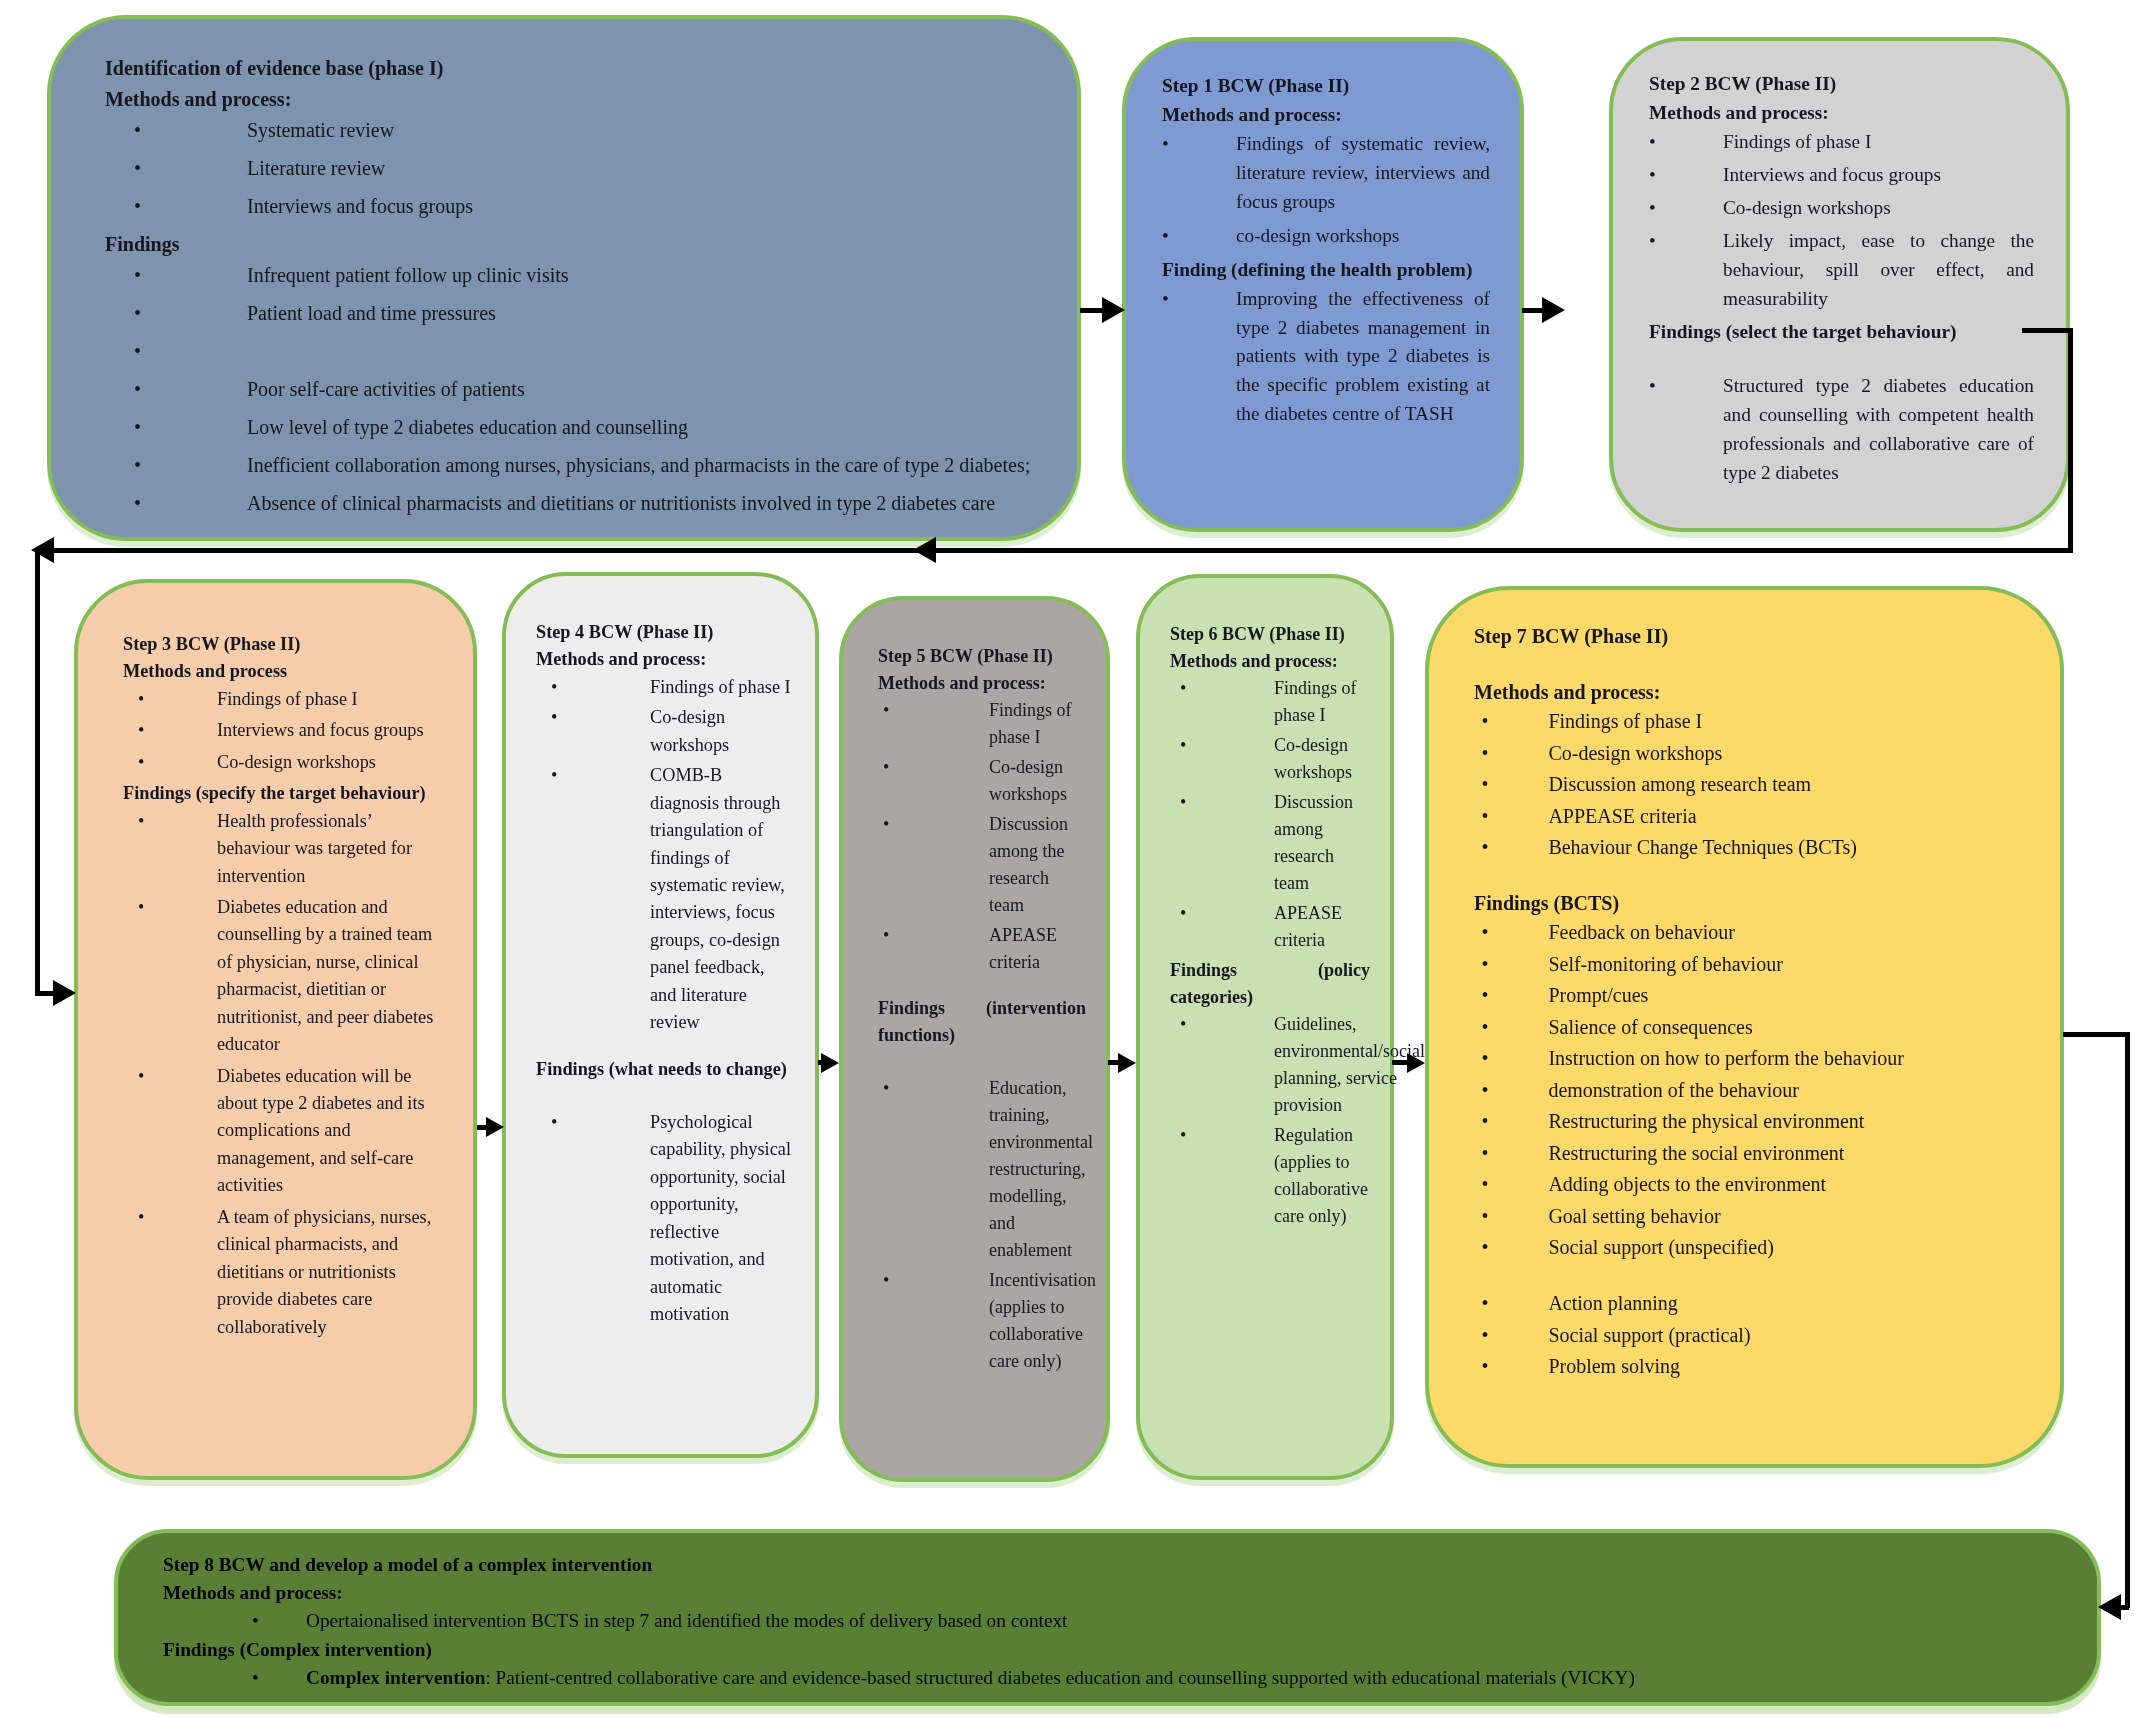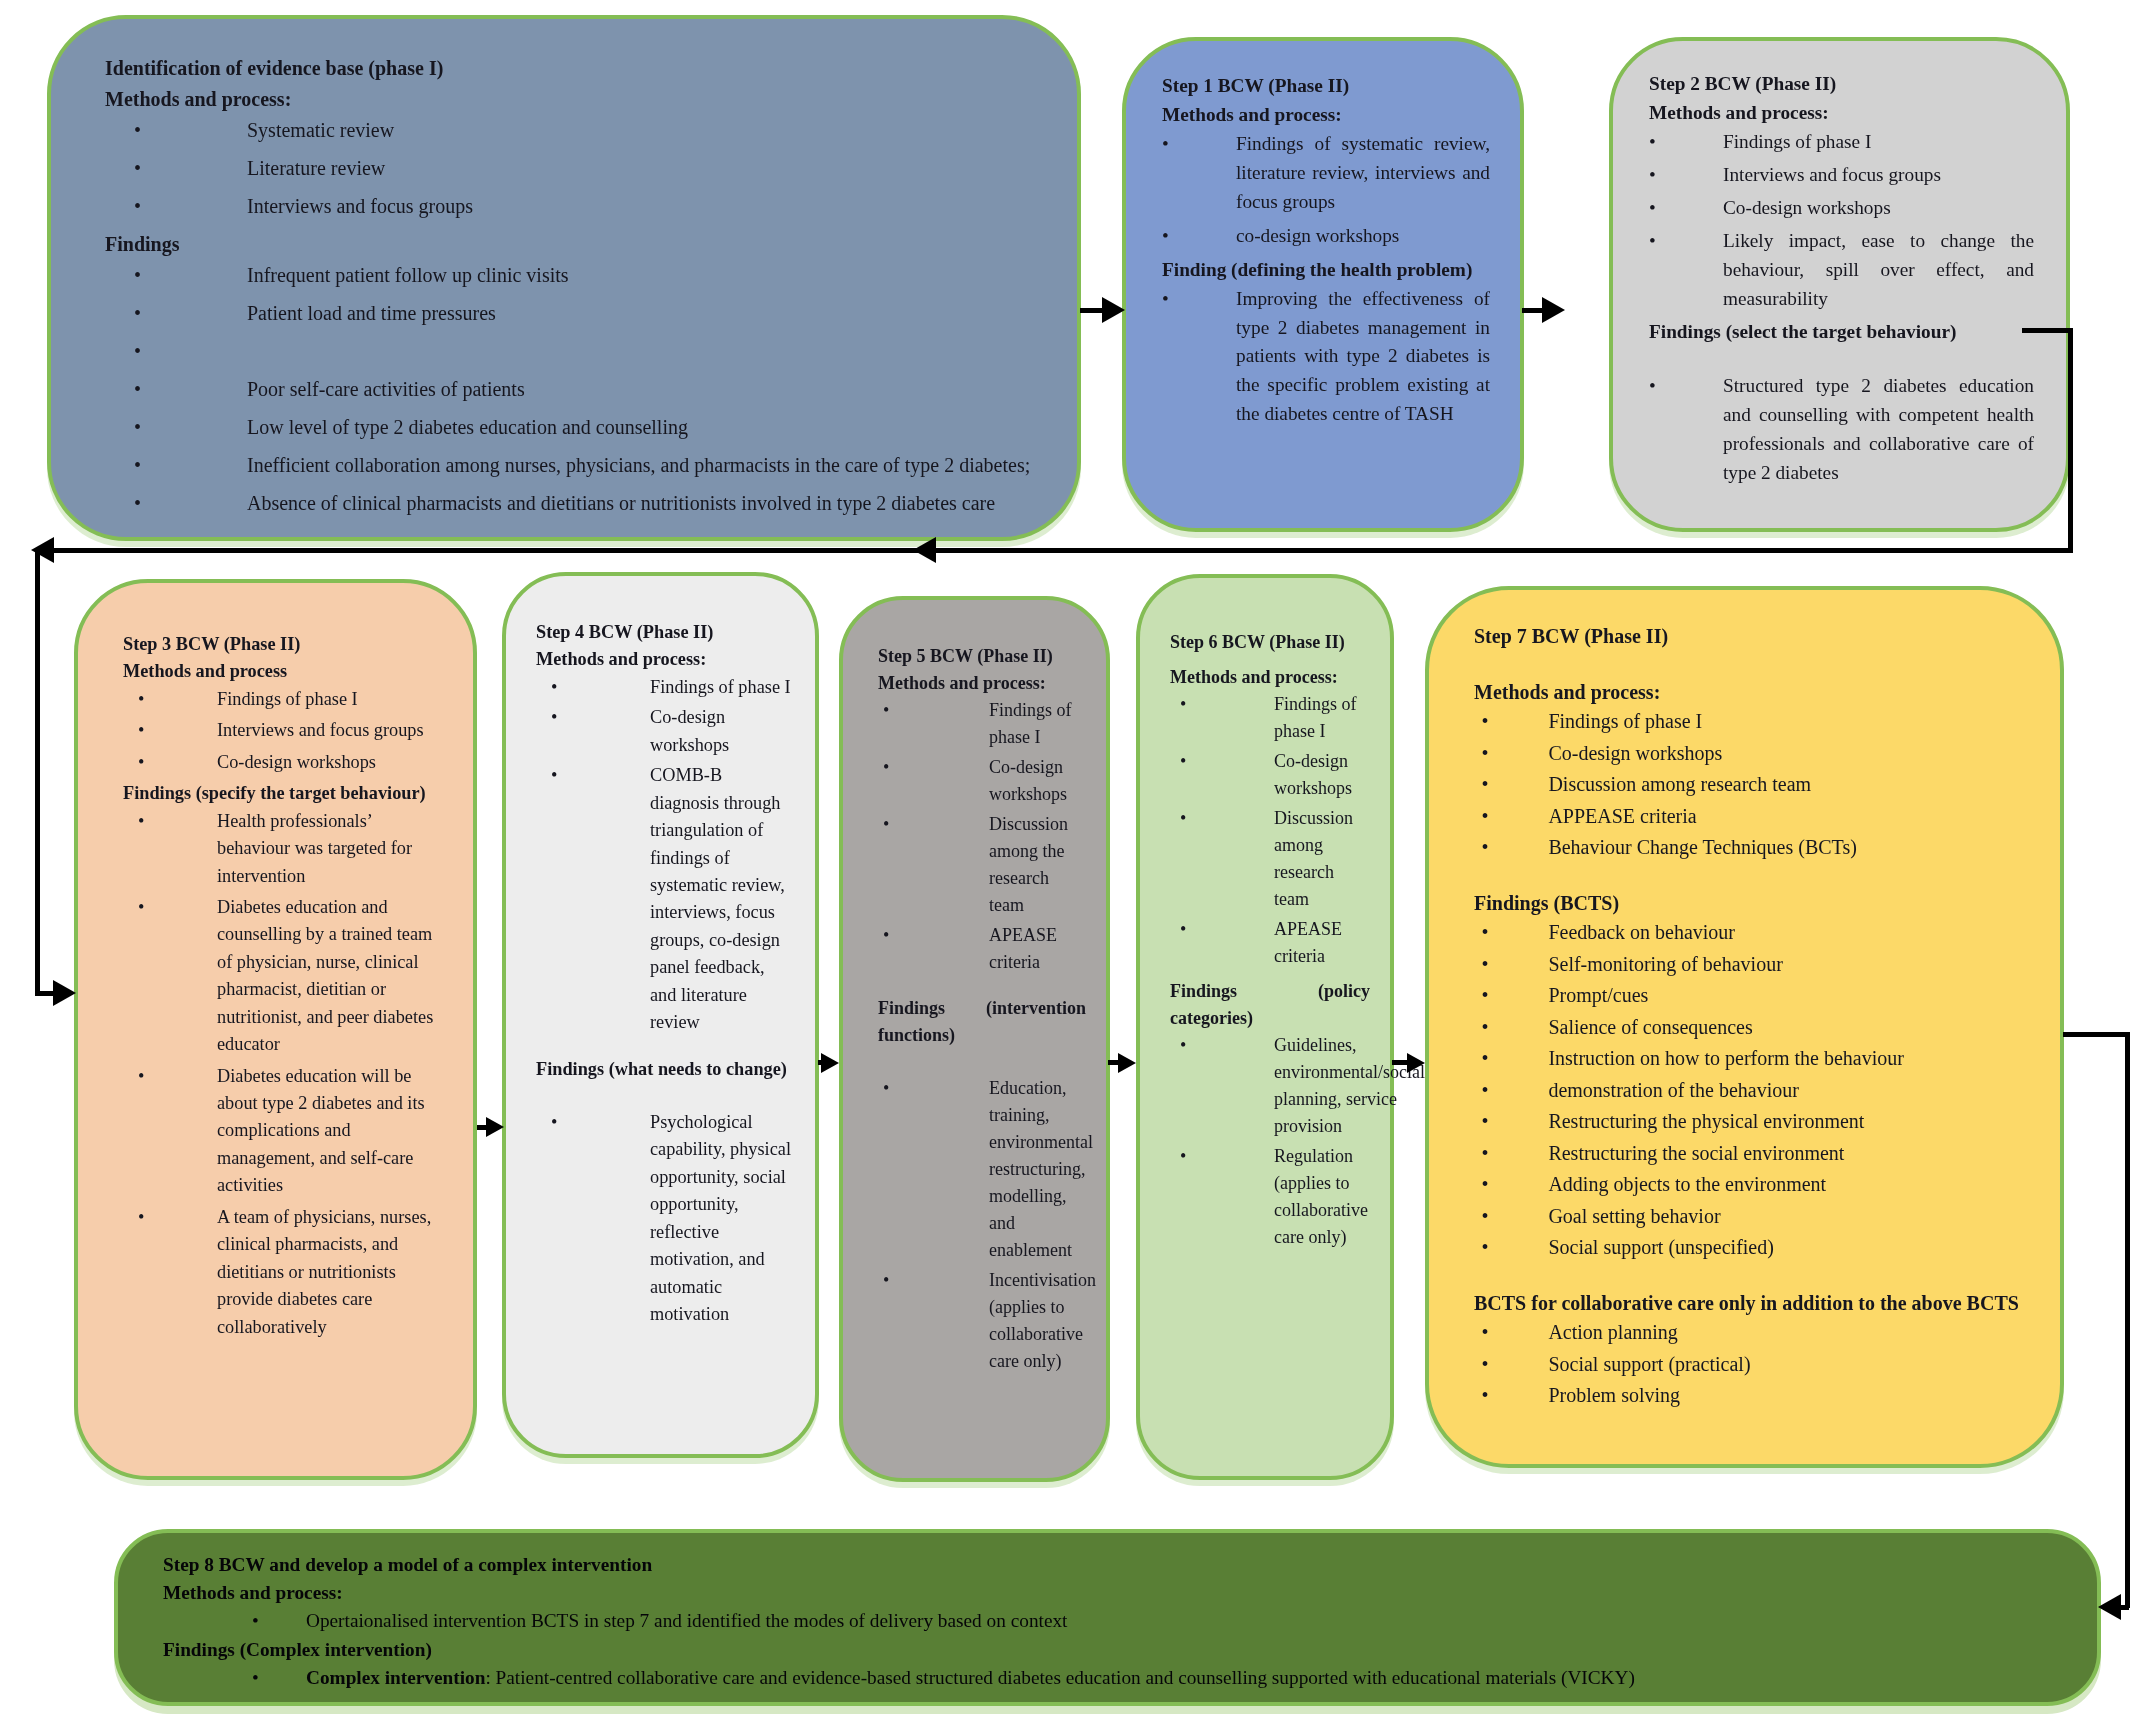--- a/index.html
+++ b/index.html
@@ -51,21 +51,21 @@
   #box-step5{left:839px;top:596px;width:271px;height:886px;border-radius:64px;
     padding:43px 20px 2px 35px;font-size:18px;line-height:1.5;}
   #box-step5 .li{margin-bottom:3px;}
   #box-step5 .dot{margin-left:5px;width:106px;}
   #box-step5 .box-title,#box-step5 .sec-heading{text-align:justify;}
 
   #box-step6{left:1136px;top:574px;width:258px;height:906px;border-radius:64px;
     padding:43px 20px 14px 30px;font-size:18px;line-height:1.5;}
   #box-step6 .li{margin-bottom:3px;}
   #box-step6 .dot{margin-left:10px;width:94px;}
-  #box-step6 .box-title,#box-step6 .sec-heading{text-align:justify;margin-top:8px;}
+  #box-step6 .box-title,#box-step6 .sec-heading{text-align:justify;}
 
   #box-step7{left:1425px;top:586px;width:639px;height:882px;border-radius:84px;
     padding:32px 35px 14px 45px;font-size:20px;line-height:1.45;}
   #box-step7 .li{margin-bottom:2.5px;}
   #box-step7 .dot{margin-left:7.4px;width:67px;}
   #box-step7 .sec.gap{margin-top:27px;}
 
   #box-step8{left:114px;top:1529px;width:1987px;height:177px;border-radius:54px;
     padding:18px 30px 9px 45px;font-size:19.3px;line-height:1.45;color:#050508;
     box-shadow:0 8px 0 #d6e8c4;}
@@ -376,21 +376,20 @@
         <div class="li">
           <span class="dot">•</span>
           <span class="li-text">Goal setting behavior</span>
         </div>
         <div class="li">
           <span class="dot">•</span>
           <span class="li-text">Social support (unspecified)</span>
         </div>
       </div>
       <div class="sec gap">
-        <div class="sec-heading">BCTS for collaborative care only in addition to the above BCTS</div>
         <div class="li">
           <span class="dot">•</span>
           <span class="li-text">Action planning</span>
         </div>
         <div class="li">
           <span class="dot">•</span>
           <span class="li-text">Social support (practical)</span>
         </div>
         <div class="li">
           <span class="dot">•</span>

